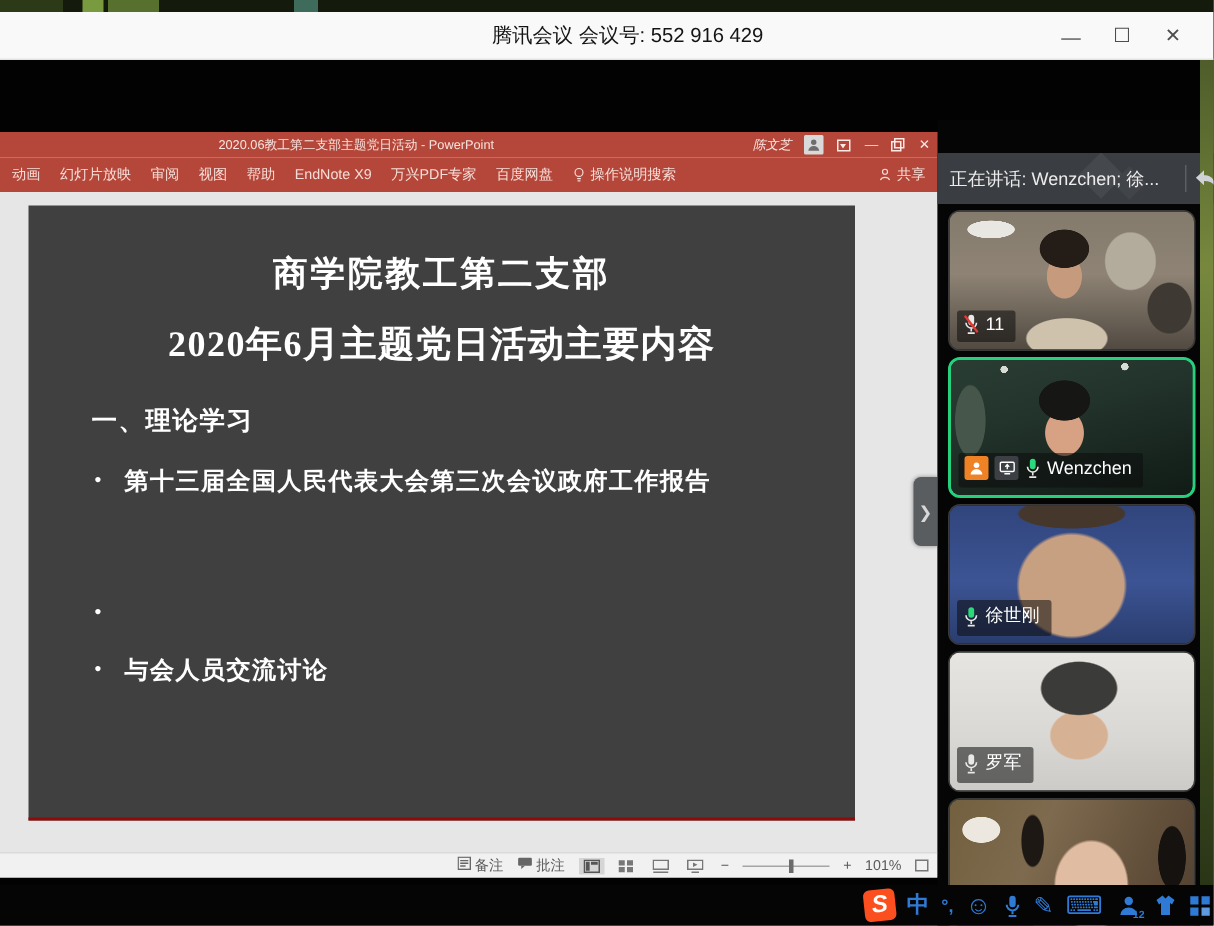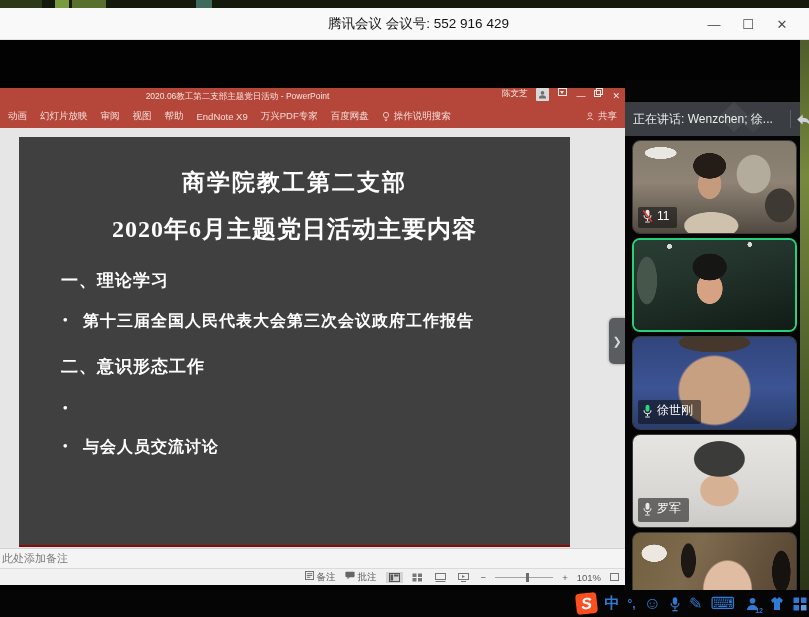--- a/index.html
+++ b/index.html
@@ -28,21 +28,21 @@
   .content{position:absolute;top:40px;left:0;width:800px;height:550px;background:#020202;}
   .green-strip{position:absolute;top:40px;left:800px;width:9px;height:550px;
     background:linear-gradient(180deg,#4e5d2a 0%,#77883e 25%,#55662e 55%,#36441d 85%,#2a3517 100%);}
 
   
   .ppt{position:absolute;left:0;top:48px;width:625px;height:497px;display:flex;flex-direction:column;
     background:#e6e6e6;}
   .ppt-titlebar{height:17px;background:#b5473a;position:relative;flex:0 0 auto;}
   .ppt-title{position:absolute;left:60px;right:210px;top:0;height:17px;line-height:17px;
     text-align:center;font-size:8.5px;color:#f7e3df;white-space:nowrap;overflow:hidden;}
-  .ppt-right{position:absolute;right:5px;top:0;height:17px;display:flex;gap:9px;}
+  .ppt-right{position:absolute;right:5px;top:0;height:17px;display:flex;align-items:center;gap:9px;font-style:italic;}
   .ppt-user{font-size:8.5px;color:#fbeae6;}
   .ppt-avatar{width:13px;height:13px;background:#d9d9d9;border-radius:1px;display:flex;
     align-items:center;justify-content:center;}
   .ppt-ctl{color:#fbeae6;font-size:9px;line-height:17px;}
   .ribbonopt-ic{width:9px;height:8px;border:1px solid #fbeae6;position:relative;box-sizing:border-box;}
   .ribbonopt-ic::after{content:"";position:absolute;left:1px;top:2px;border-left:2.5px solid transparent;
     border-right:2.5px solid transparent;border-top:3px solid #fbeae6;}
   .restore-ic{position:relative;width:9px;height:9px;}
   .restore-ic::before{content:"";position:absolute;left:0;bottom:0;width:5px;height:5px;border:1px solid #fbeae6;}
   .restore-ic::after{content:"";position:absolute;right:0;top:0;width:5px;height:5px;border:1px solid #fbeae6;}
@@ -218,35 +218,31 @@
 
       <div class="ppt-work">
         <div class="slide">
           <div class="s-line s-title1">商学院教工第二支部</div>
           <div class="s-line s-title2">2020年6月主题党日活动主要内容</div>
           <div class="s-line s-h s-i0">一、理论学习</div>
           <div class="s-line s-b s-i1">
             <span class="dot">•</span>
             <span>第十三届全国人民代表大会第三次会议政府工作报告</span>
           </div>
-          <div class="s-line s-h s-i2">二、意识形态工作</div>
           <div class="s-line s-b s-i3">
             <span class="dot">•</span>
           </div>
           <div class="s-line s-b s-i4">
             <span class="dot">•</span>
             <span>与会人员交流讨论</span>
           </div>
         </div>
         <div class="expander">❯</div>
       </div>
 
-      <div class="ppt-notes">
-        <span>此处添加备注</span>
-      </div>
 
       <div class="ppt-status">
         <span class="st-item">
           <svg width="9" height="9" viewBox="0 0 10 10">
             <rect x="0.5" y="0.5" width="9" height="9" fill="none" stroke="#666"></rect>
             <line x1="2" y1="3" x2="8" y2="3" stroke="#666"></line>
             <line x1="2" y1="5" x2="8" y2="5" stroke="#666"></line>
             <line x1="2" y1="7" x2="6" y2="7" stroke="#666"></line>
           </svg>
           <span>备注</span>
@@ -322,20 +318,42 @@
               <line x1="7" y1="13" x2="7" y2="15.5" class="mic-arc-w" stroke-width="1.4"></line>
               <line x1="4" y1="16.8" x2="10" y2="16.8" class="mic-arc-w" stroke-width="1.4"></line>
               <line x1="1.5" y1="2" x2="12.5" y2="16" stroke="#e53935" stroke-width="2"></line>
             </svg>
             <span>11</span>
           </div>
         </div>
 
         <div class="tile active">
           <div class="scene scene2"></div>
+          <div class="tile-label">
+            <span class="badge badge-host">
+              <svg width="10" height="10" viewBox="0 0 14 14">
+                  <circle cx="7" cy="4.5" r="2.6" fill="#fff"></circle>
+                  <path d="M1.5 13 a5.5 5 0 0 1 11 0 Z" fill="#fff"></path>
+                </svg>
+            </span>
+            <span class="badge badge-share">
+              <svg width="11" height="10" viewBox="0 0 14 13">
+                  <rect x="1" y="1.5" width="12" height="8" rx="1" fill="none" stroke="#fff" stroke-width="1.2"></rect>
+                  <path d="M7 7.5 L7 4 M5.3 5.5 L7 3.6 L8.7 5.5" fill="none" stroke="#fff" stroke-width="1.2"></path>
+                  <line x1="4.5" y1="11.5" x2="9.5" y2="11.5" stroke="#fff" stroke-width="1.2"></line>
+                </svg>
+            </span>
+            <svg width="11" height="14" viewBox="0 0 14 18">
+              <rect x="4.5" y="1" width="5" height="9" rx="2.5" class="mic-body-g"></rect>
+              <path d="M2.5 8 a4.5 4.5 0 0 0 9 0" fill="none" class="mic-arc-g" stroke-width="1.4"></path>
+              <line x1="7" y1="13" x2="7" y2="15.5" class="mic-arc-g" stroke-width="1.4"></line>
+              <line x1="4" y1="16.8" x2="10" y2="16.8" class="mic-arc-g" stroke-width="1.4"></line>
+            </svg>
+            <span>Wenzchen</span>
+          </div>
         </div>
 
         <div class="tile">
           <div class="scene scene3"></div>
           <div class="tile-label">
             <svg width="11" height="14" viewBox="0 0 14 18">
               <rect x="4.5" y="1" width="5" height="9" rx="2.5" class="mic-body-g"></rect>
               <path d="M2.5 8 a4.5 4.5 0 0 0 9 0" fill="none" class="mic-arc-g" stroke-width="1.4"></path>
               <line x1="7" y1="13" x2="7" y2="15.5" class="mic-arc-g" stroke-width="1.4"></line>
               <line x1="4" y1="16.8" x2="10" y2="16.8" class="mic-arc-g" stroke-width="1.4"></line>

